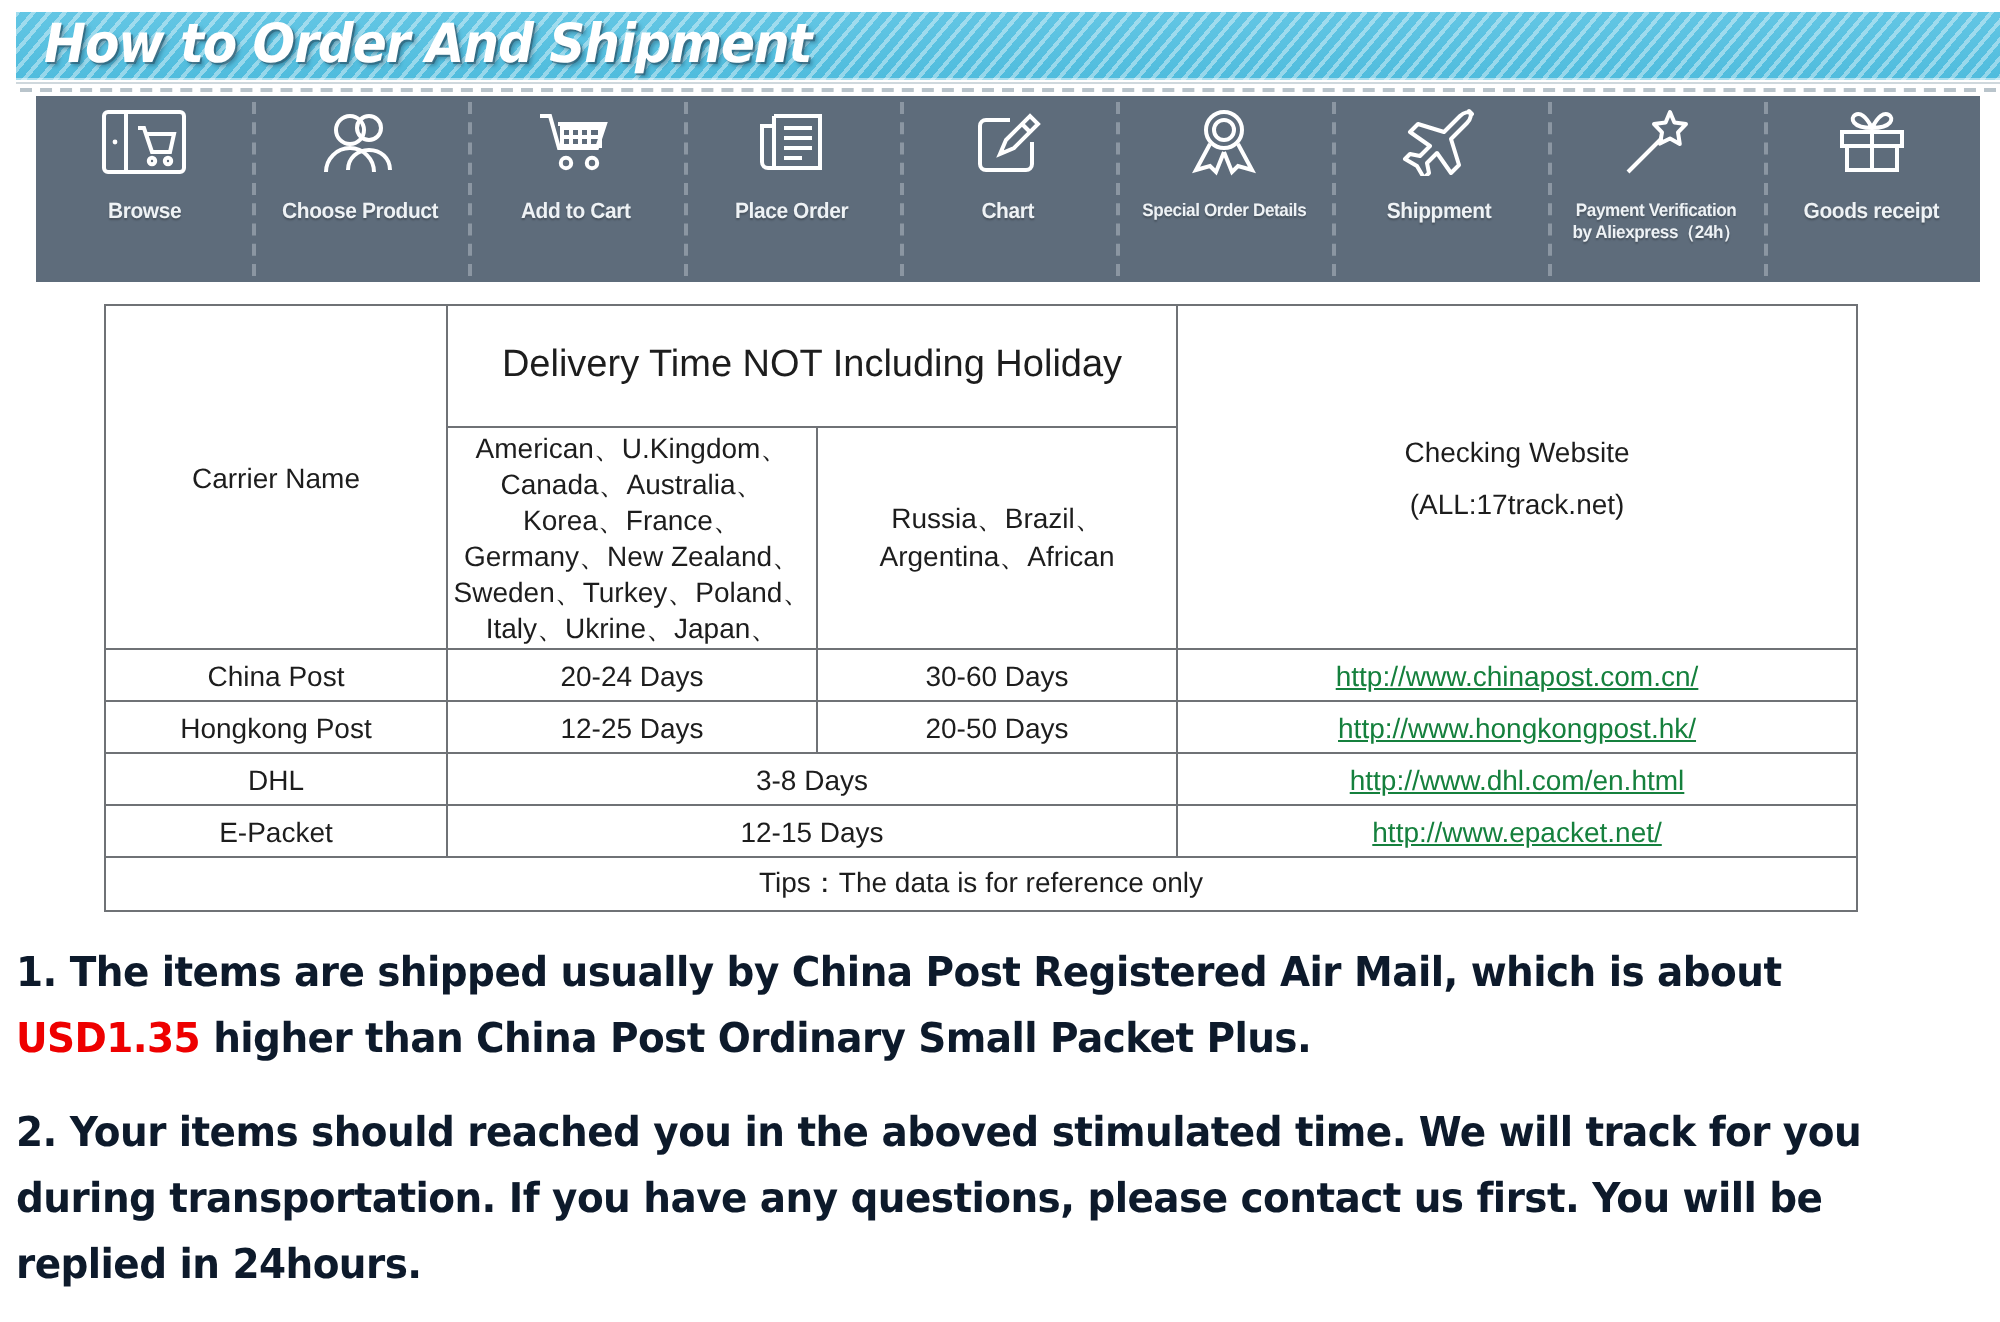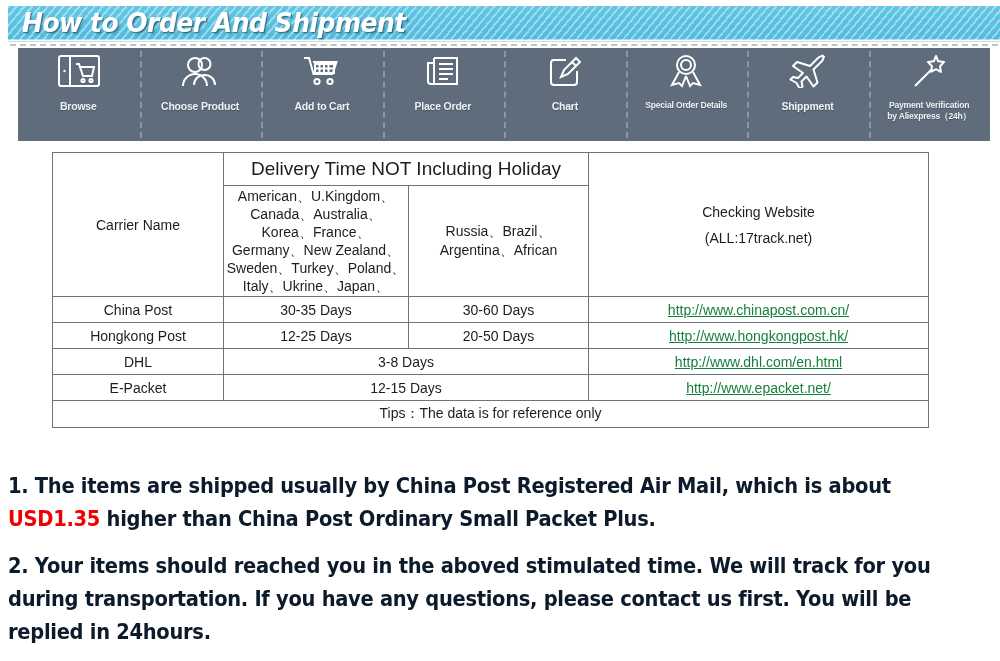--- a/index.html
+++ b/index.html
@@ -136,21 +136,21 @@
     border: 1px solid #6f7276;
     text-align: center;
     vertical-align: middle;
     color: #1d1d1d;
     font-size: 14px;
     font-family: "Liberation Sans", sans-serif;
     padding: 1px 2px;
   }
   #ship-table td.hdr-wide {
     font-size: 19px;
-    padding: 5px 2px;
+    padding: 19px 2px;
   }
   td.countries {
     font-size: 16px;
     line-height: 18px;
     padding: 3px 4px;
   }
   td.countries2 {
     font-size: 16px;
     line-height: 19px;
   }
@@ -302,20 +302,31 @@
     <span class="icon-glyph">
       <svg width="36" height="36" viewBox="0 0 36 36" fill="none" stroke="#ffffff" stroke-width="2" stroke-linejoin="round">
         <path d="M25 3l2.2 5.3L33 9l-4 4.2.9 5.8-4.9-2.8-5 2.6 1-5.6L17 9l5.8-.7z"></path>
         <line x1="21" y1="16" x2="4" y2="33"></line>
       </svg>
     </span>
     <span class="icon-label small">Payment Verification
 by Aliexpress（24h）</span>
   </div>
 
+  <div class="icon-cell">
+    <span class="icon-glyph">
+      <svg width="38" height="36" viewBox="0 0 38 36" fill="none" stroke="#ffffff" stroke-width="2">
+        <path d="M19 11c-3-6-6-8-8.5-6.5S9 11 19 11zM19 11c3-6 6-8 8.5-6.5S29 11 19 11z"></path>
+        <rect x="4" y="13" width="30" height="7"></rect>
+        <rect x="6.5" y="20" width="25" height="12"></rect>
+        <line x1="19" y1="13" x2="19" y2="32"></line>
+      </svg>
+    </span>
+    <span class="icon-label">Goods receipt</span>
+  </div>
 </div>
 
 <table id="ship-table">
   <colgroup>
     <col style="width:171px">
     <col style="width:185px">
     <col style="width:180px">
     <col style="width:340px">
   </colgroup>
   <tbody>
@@ -327,21 +338,21 @@
         <div>(ALL:17track.net)</div>
       </td>
     </tr>
     <tr>
       <td class="countries">American、U.Kingdom、Canada、Australia、Korea、France、Germany、New Zealand、Sweden、Turkey、Poland、Italy、Ukrine、Japan、</td>
       <td class="countries2">Russia、Brazil、Argentina、African</td>
     </tr>
 
     <tr>
       <td class="row-cell">China Post</td>
-      <td class="row-cell">30-35 Days</td>
+      <td class="row-cell">20-24 Days</td>
       <td class="row-cell">30-60 Days</td>
       <td class="row-cell url"><span>http://www.chinapost.com.cn/</span></td>
     </tr>
 
     <tr>
       <td class="row-cell">Hongkong Post</td>
       <td class="row-cell">12-25 Days</td>
       <td class="row-cell">20-50 Days</td>
       <td class="row-cell url"><span>http://www.hongkongpost.hk/</span></td>
     </tr>

